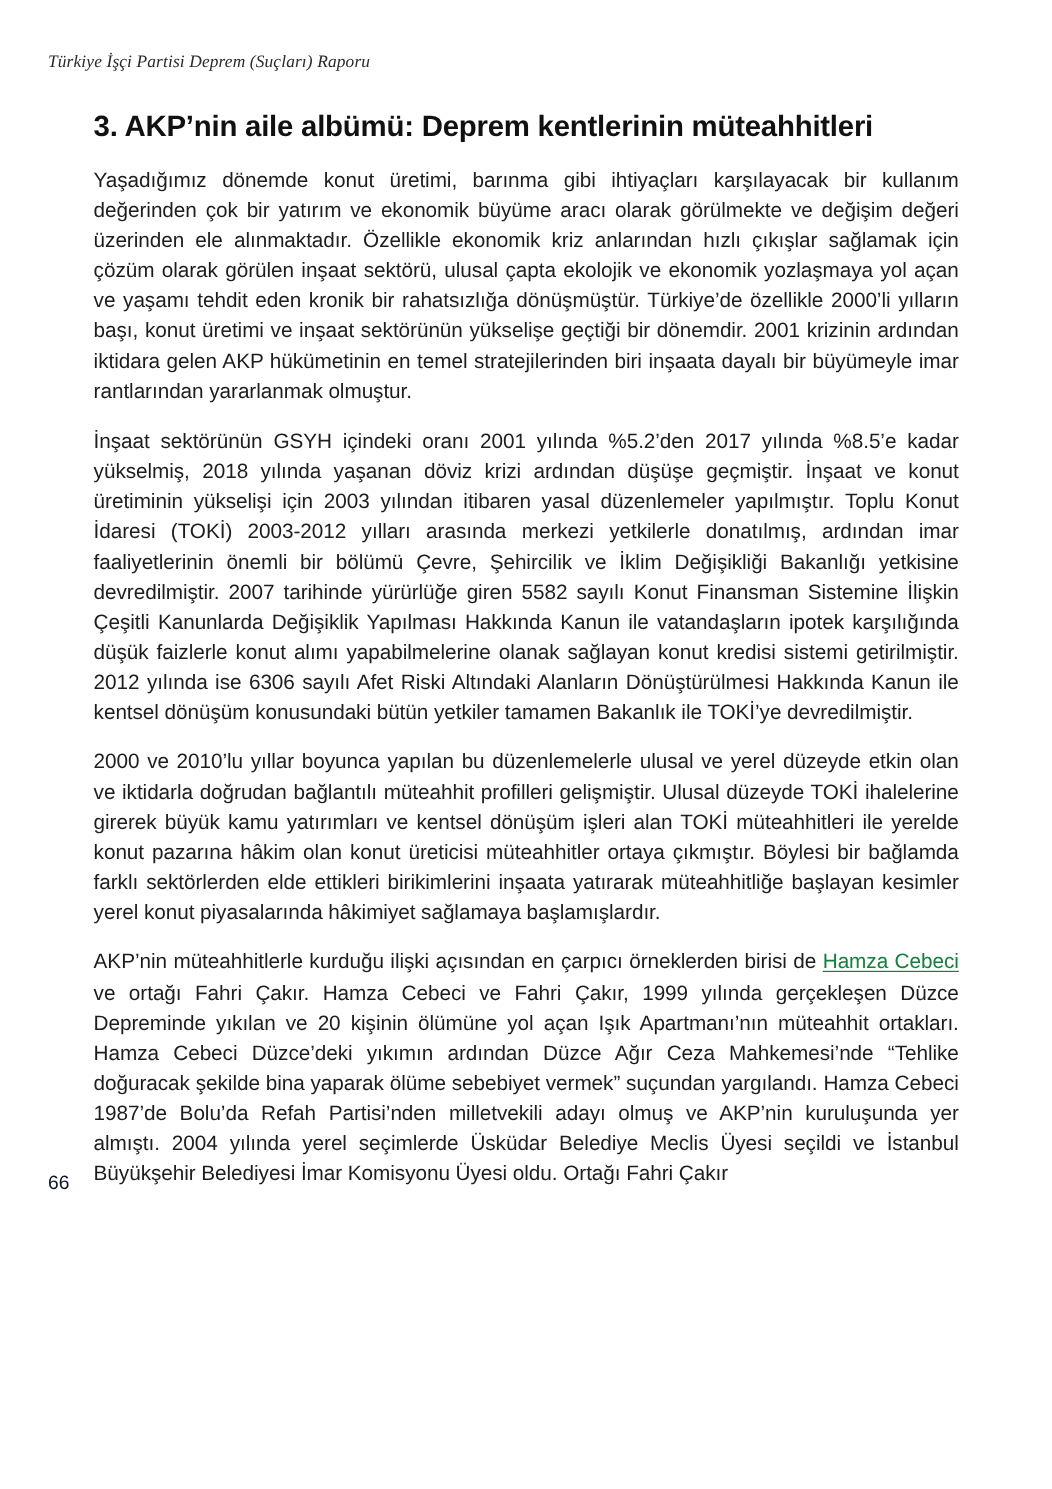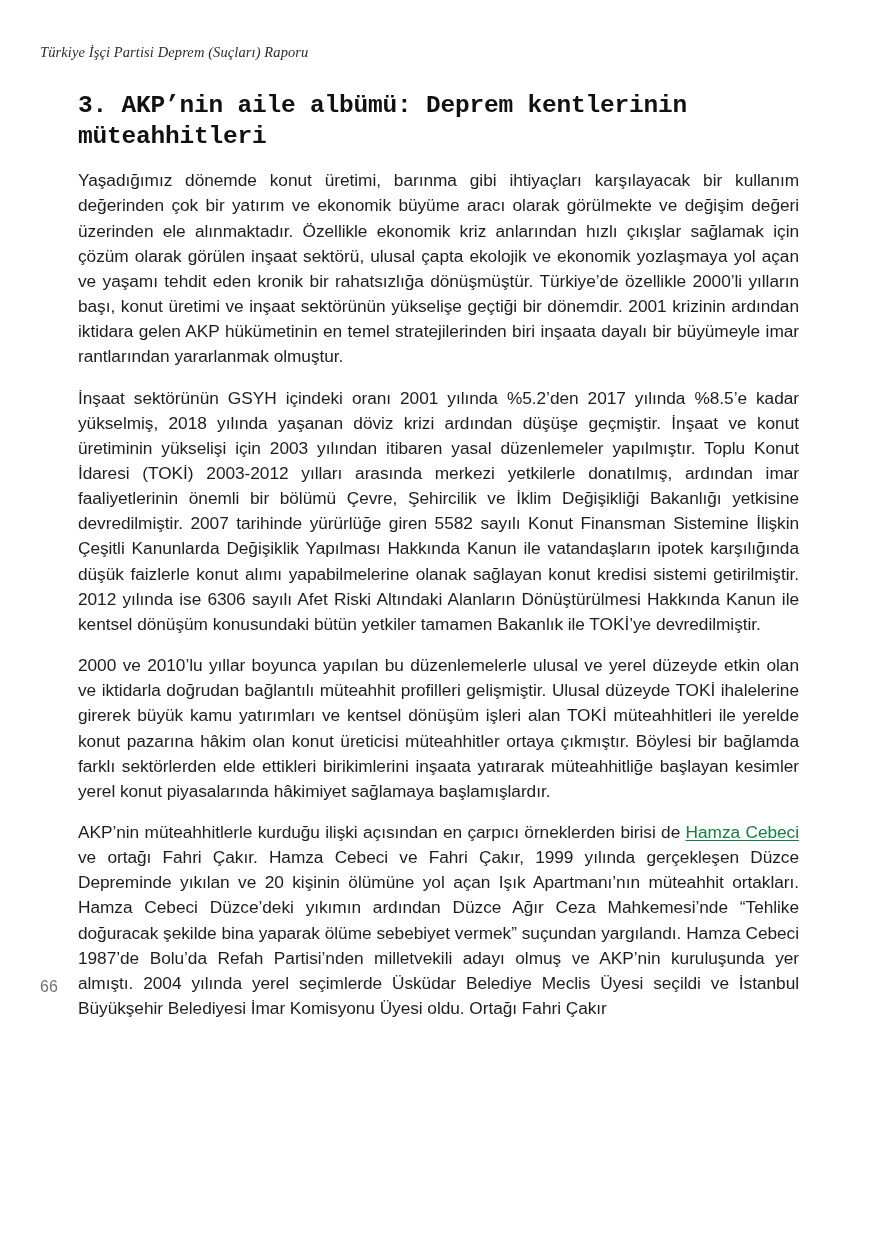--- a/index.html
+++ b/index.html
@@ -27,21 +27,21 @@
   .running-head {
     font-family: "Liberation Serif", serif;
     font-style: italic;
     font-size: 14.5px;
     color: #2b2b2b;
     letter-spacing: 0.1px;
     margin: 0 0 0 -38px;
     padding-top: 4px;
   }
   .section-title {
-    font-family: Liberation Mono, monospace;
+    font-family: Liberation Sans, sans-serif;
     font-weight: bold;
     font-size: 24.5px;
     line-height: 1.25;
     color: #111111;
     margin: 30px 0 14px 0;
     letter-spacing: -0.2px;
   }
   p.body {
     font-family: "Liberation Sans", sans-serif;
     font-size: 17.3px;
@@ -59,21 +59,21 @@
     color: #15803d;
     text-decoration: underline;
     text-underline-offset: 2px;
   }
   .folio {
     position: absolute;
     left: 40px;
     bottom: 38px;
     font-family: "Liberation Sans", sans-serif;
     font-size: 16px;
-    color: #737373;
+    color: #0f172a;
   }
 </style>
 </head>
 <body>
 
 <div class="page">
 
   <div class="running-head">Türkiye İşçi Partisi Deprem (Suçları) Raporu</div>
 
   <h1 class="section-title">3. AKP’nin aile albümü: Deprem kentlerinin müteahhitleri</h1>

